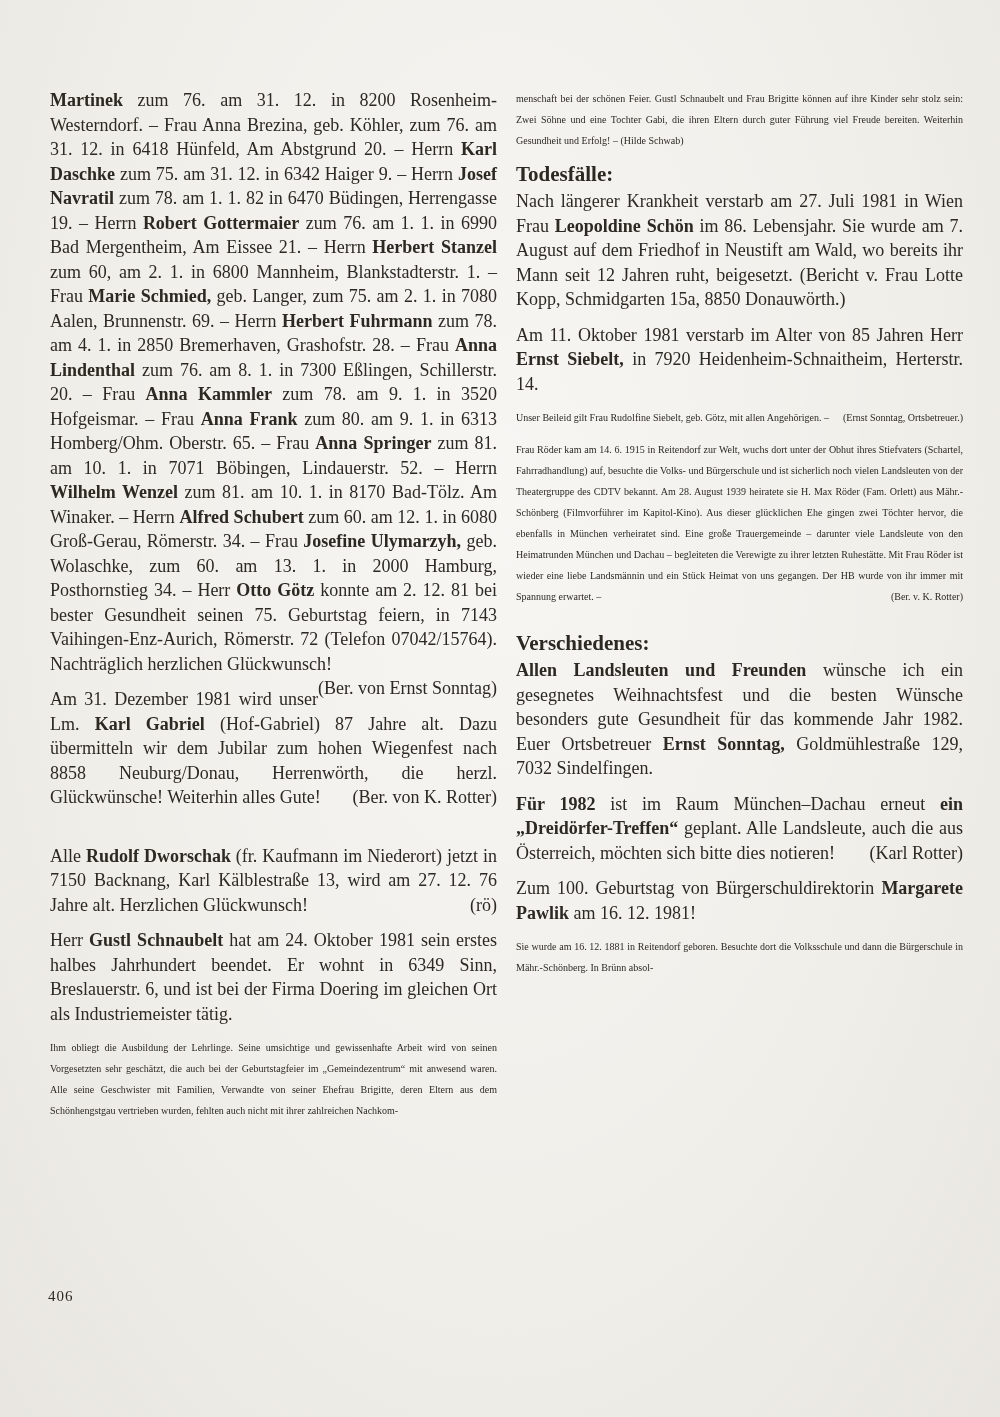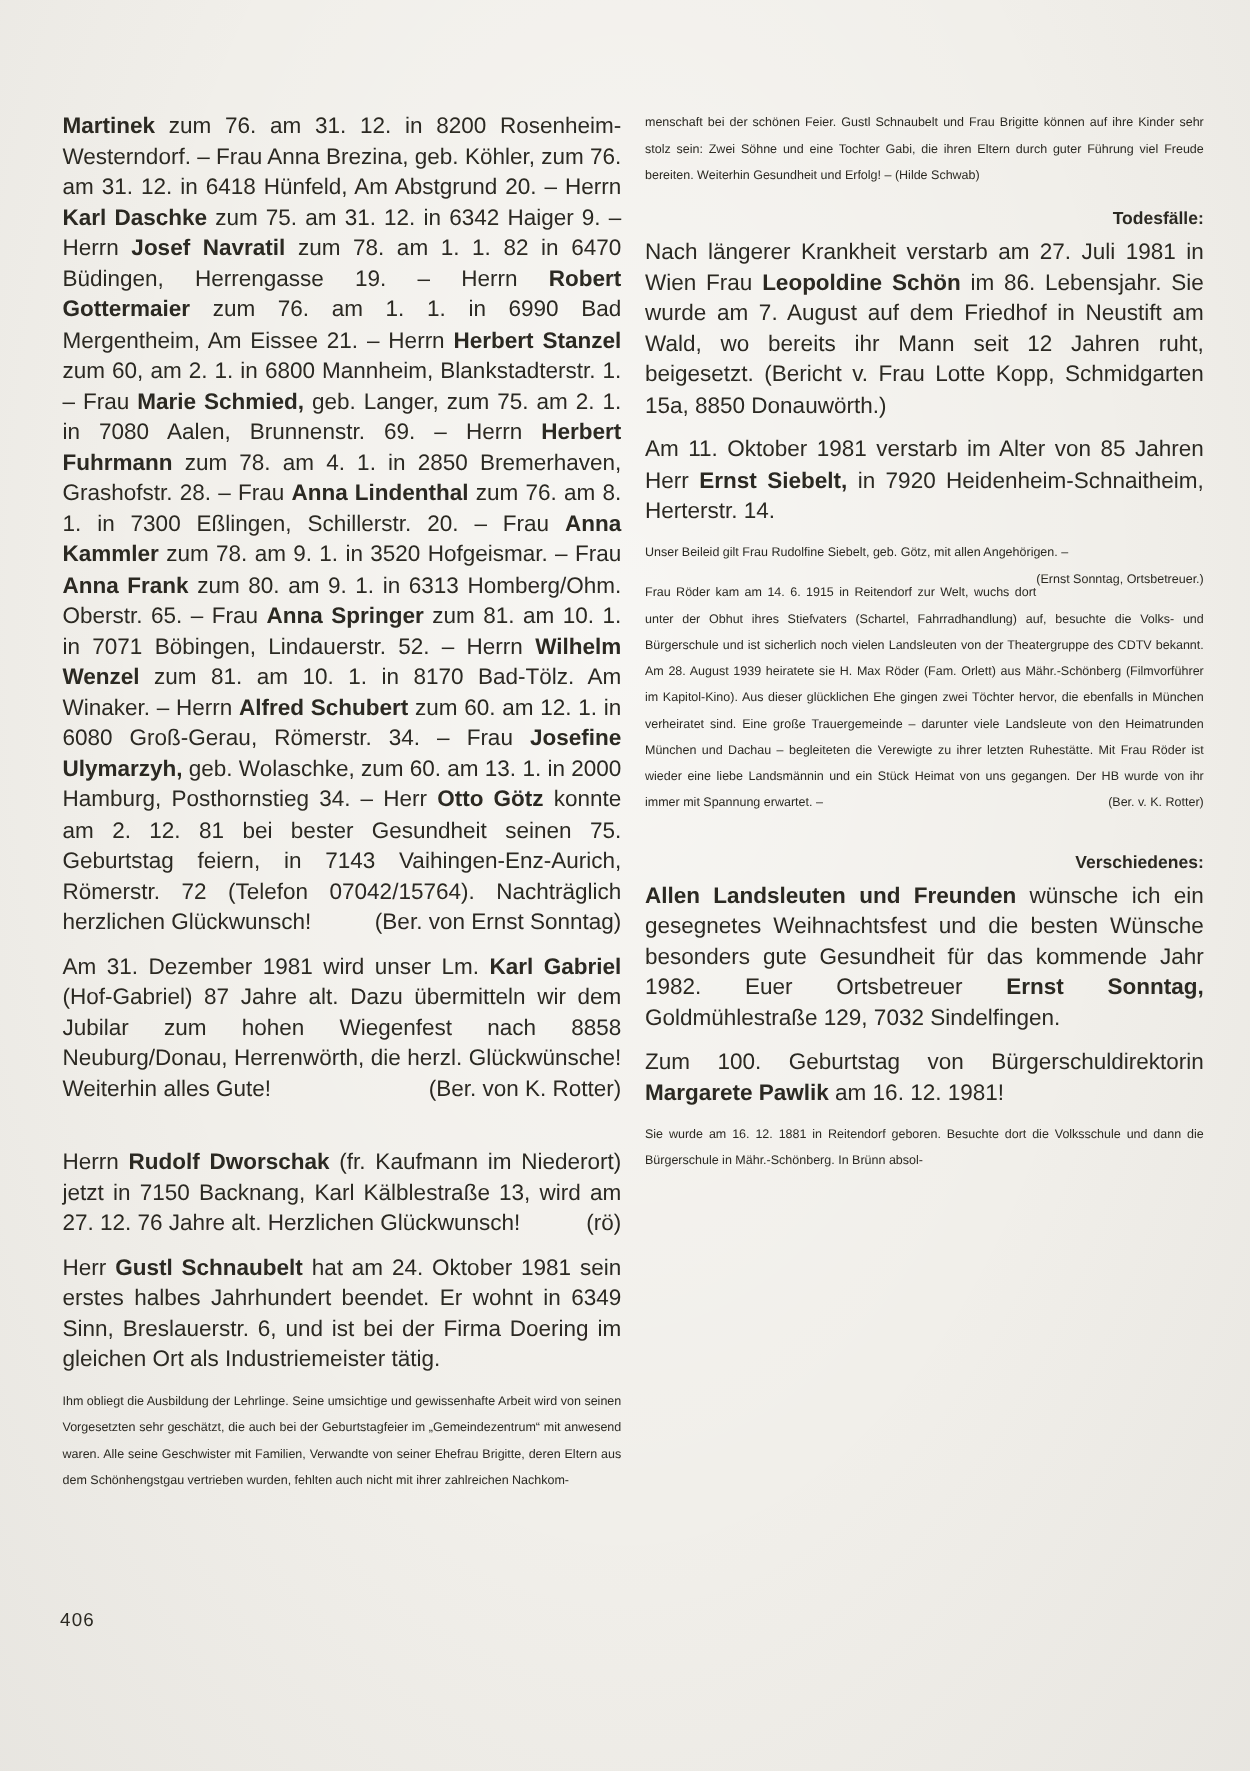--- a/index.html
+++ b/index.html
@@ -7,74 +7,75 @@
     padding: 0;
     background: #d8d6d1;
   }
   .page {
     position: relative;
     width: 1000px;
     height: 1417px;
     margin: 0 auto;
     background-color: #f1efea;
     background-image: radial-gradient(ellipse at 50% 35%, rgba(255,255,255,0.45) 0%, rgba(255,255,255,0.0) 55%, rgba(60,55,45,0.05) 100%);
-    font-family: Liberation Sans, sans-serif;
+    font-family: Liberation Serif, serif;
     color: #2b2922;
     overflow: hidden;
   }
   .col {
     position: absolute;
     top: 88px;
     text-align: justify;
   }
   .col-left  { left: 50px;  width: 447px; }
   .col-right { left: 516px; width: 447px; }
   .blk { margin: 0 0 11px 0; }
   .p-body {
     font-size: 18px;
     line-height: 24.5px;
   }
   .p-small {
     font-size: 10px;
     line-height: 21px;
   }
   .p-heading {
-    font-size: 14px;
+    font-size: 21px;
     line-height: 24px;
     font-weight: bold;
-    text-align: right;
+    text-align: left;
     margin: 2px 0 3px 0;
   }
   .bold { font-weight: bold; }
   .attr { float: right; }
   .page-number {
     position: absolute;
     left: 48px;
     top: 1288px;
     font-size: 15px;
     letter-spacing: 1px;
   }
 </style>
 </head>
 <body>
 
 <div class="page">
   <div class="col col-left">
       <p class="blk p-body"><span class="bold">Martinek</span><span> zum 76. am 31. 12. in 8200 Rosenheim-Westerndorf. – Frau Anna Brezina, geb. Köhler, zum 76. am 31. 12. in 6418 Hünfeld, Am Abstgrund 20. – Herrn </span><span class="bold">Karl Daschke</span><span> zum 75. am 31. 12. in 6342 Haiger 9. – Herrn </span><span class="bold">Josef Navratil</span><span> zum 78. am 1. 1. 82 in 6470 Büdingen, Herrengasse 19. – Herrn </span><span class="bold">Robert Gottermaier</span><span> zum 76. am 1. 1. in 6990 Bad Mergentheim, Am Eissee 21. – Herrn </span><span class="bold">Herbert Stanzel</span><span> zum 60, am 2. 1. in 6800 Mannheim, Blankstadterstr. 1. – Frau </span><span class="bold">Marie Schmied,</span><span> geb. Langer, zum 75. am 2. 1. in 7080 Aalen, Brunnenstr. 69. – Herrn </span><span class="bold">Herbert Fuhrmann</span><span> zum 78. am 4. 1. in 2850 Bremerhaven, Grashofstr. 28. – Frau </span><span class="bold">Anna Lindenthal</span><span> zum 76. am 8. 1. in 7300 Eßlingen, Schillerstr. 20. – Frau </span><span class="bold">Anna Kammler</span><span> zum 78. am 9. 1. in 3520 Hofgeismar. – Frau </span><span class="bold">Anna Frank</span><span> zum 80. am 9. 1. in 6313 Homberg/Ohm. Oberstr. 65. – Frau </span><span class="bold">Anna Springer</span><span> zum 81. am 10. 1. in 7071 Böbingen, Lindauerstr. 52. – Herrn </span><span class="bold">Wilhelm Wenzel</span><span> zum 81. am 10. 1. in 8170 Bad-Tölz. Am Winaker. – Herrn </span><span class="bold">Alfred Schubert</span><span> zum 60. am 12. 1. in 6080 Groß-Gerau, Römerstr. 34. – Frau </span><span class="bold">Josefine Ulymarzyh,</span><span> geb. Wolaschke, zum 60. am 13. 1. in 2000 Hamburg, Posthornstieg 34. – Herr </span><span class="bold">Otto Götz</span><span> konnte am 2. 12. 81 bei bester Gesundheit seinen 75. Geburtstag feiern, in 7143 Vaihingen-Enz-Aurich, Römerstr. 72 (Telefon 07042/15764). Nachträglich herzlichen Glückwunsch!</span><span class="attr">(Ber. von Ernst Sonntag)</span></p>
       <p class="blk p-body"><span>Am 31. Dezember 1981 wird unser Lm. </span><span class="bold">Karl Gabriel</span><span> (Hof-Gabriel) 87 Jahre alt. Dazu übermitteln wir dem Jubilar zum hohen Wiegenfest nach 8858 Neuburg/Donau, Herrenwörth, die herzl. Glückwünsche! Weiterhin alles Gute!</span><span class="attr">(Ber. von K. Rotter)</span></p>
-      <p class="blk p-body" style="margin-top: 34px;"><span>Herrn </span><span class="bold">Rudolf Dworschak</span><span> (fr. Kaufmann im Niederort) jetzt in 7150 Backnang, Karl Kälblestraße 13, wird am 27. 12. 76 Jahre alt. Herzlichen Glückwunsch!</span><span class="attr">(rö)</span></p>
+      <p class="blk p-body" style="margin-top: 34px;"><span>Alle </span><span class="bold">Rudolf Dworschak</span><span> (fr. Kaufmann im Niederort) jetzt in 7150 Backnang, Karl Kälblestraße 13, wird am 27. 12. 76 Jahre alt. Herzlichen Glückwunsch!</span><span class="attr">(rö)</span></p>
       <p class="blk p-body"><span>Herr </span><span class="bold">Gustl Schnaubelt</span><span> hat am 24. Oktober 1981 sein erstes halbes Jahrhundert beendet. Er wohnt in 6349 Sinn, Breslauerstr. 6, und ist bei der Firma Doering im gleichen Ort als Industriemeister tätig.</span></p>
       <p class="blk p-small" style="margin-top: 2px;"><span>Ihm obliegt die Ausbildung der Lehrlinge. Seine umsichtige und gewissenhafte Arbeit wird von seinen Vorgesetzten sehr geschätzt, die auch bei der Geburtstagfeier im „Gemeindezentrum“ mit anwesend waren. Alle seine Geschwister mit Familien, Verwandte von seiner Ehefrau Brigitte, deren Eltern aus dem Schönhengstgau vertrieben wurden, fehlten auch nicht mit ihrer zahlreichen Nachkom-</span></p>
     </div>
   <div class="col col-right">
       <p class="blk p-small"><span>menschaft bei der schönen Feier. Gustl Schnaubelt und Frau Brigitte können auf ihre Kinder sehr stolz sein: Zwei Söhne und eine Tochter Gabi, die ihren Eltern durch guter Führung viel Freude bereiten. Weiterhin Gesundheit und Erfolg! – (Hilde Schwab)</span></p>
       <p class="blk p-heading" style="margin-top: 8px;"><span class="bold">Todesfälle:</span></p>
       <p class="blk p-body"><span>Nach längerer Krankheit verstarb am 27. Juli 1981 in Wien Frau </span><span class="bold">Leopoldine Schön</span><span> im 86. Lebensjahr. Sie wurde am 7. August auf dem Friedhof in Neustift am Wald, wo bereits ihr Mann seit 12 Jahren ruht, beigesetzt. (Bericht v. Frau Lotte Kopp, Schmidgarten 15a, 8850 Donauwörth.)</span></p>
       <p class="blk p-body"><span>Am 11. Oktober 1981 verstarb im Alter von 85 Jahren Herr </span><span class="bold">Ernst Siebelt,</span><span> in 7920 Heidenheim-Schnaitheim, Herterstr. 14.</span></p>
       <p class="blk p-small" style="margin-top: 2px;"><span>Unser Beileid gilt Frau Rudolfine Siebelt, geb. Götz, mit allen Angehörigen. –</span><span class="attr">(Ernst Sonntag, Ortsbetreuer.)</span></p>
       <p class="blk p-small" style="margin-top: 2px;"><span>Frau Röder kam am 14. 6. 1915 in Reitendorf zur Welt, wuchs dort unter der Obhut ihres Stiefvaters (Schartel, Fahrradhandlung) auf, besuchte die Volks- und Bürgerschule und ist sicherlich noch vielen Landsleuten von der Theatergruppe des CDTV bekannt. Am 28. August 1939 heiratete sie H. Max Röder (Fam. Orlett) aus Mähr.-Schönberg (Filmvorführer im Kapitol-Kino). Aus dieser glücklichen Ehe gingen zwei Töchter hervor, die ebenfalls in München verheiratet sind. Eine große Trauergemeinde – darunter viele Landsleute von den Heimatrunden München und Dachau – begleiteten die Verewigte zu ihrer letzten Ruhestätte. Mit Frau Röder ist wieder eine liebe Landsmännin und ein Stück Heimat von uns gegangen. Der HB wurde von ihr immer mit Spannung erwartet. –</span><span class="attr">(Ber. v. K. Rotter)</span></p>
       <p class="blk p-heading" style="margin-top: 24px;"><span class="bold">Verschiedenes:</span></p>
       <p class="blk p-body"><span class="bold">Allen Landsleuten und Freunden</span><span> wünsche ich ein gesegnetes Weihnachtsfest und die besten Wünsche besonders gute Gesundheit für das kommende Jahr 1982. Euer Ortsbetreuer </span><span class="bold">Ernst Sonntag,</span><span> Goldmühlestraße 129, 7032 Sindelfingen.</span></p>
+      <p class="blk p-body"><span class="bold">Für 1982</span><span> ist im Raum München–Dachau erneut </span><span class="bold">ein „Dreidörfer-Treffen“</span><span> geplant. Alle Landsleute, auch die aus Österreich, möchten sich bitte dies notieren!</span><span class="attr">(Karl Rotter)</span></p>
       <p class="blk p-body"><span>Zum 100. Geburtstag von Bürgerschuldirektorin </span><span class="bold">Margarete Pawlik</span><span> am 16. 12. 1981!</span></p>
       <p class="blk p-small" style="margin-top: 2px;"><span>Sie wurde am 16. 12. 1881 in Reitendorf geboren. Besuchte dort die Volksschule und dann die Bürgerschule in Mähr.-Schönberg. In Brünn absol-</span></p>
     </div>
   <div class="page-number">406</div>
 </div>
 
 </body></html>

